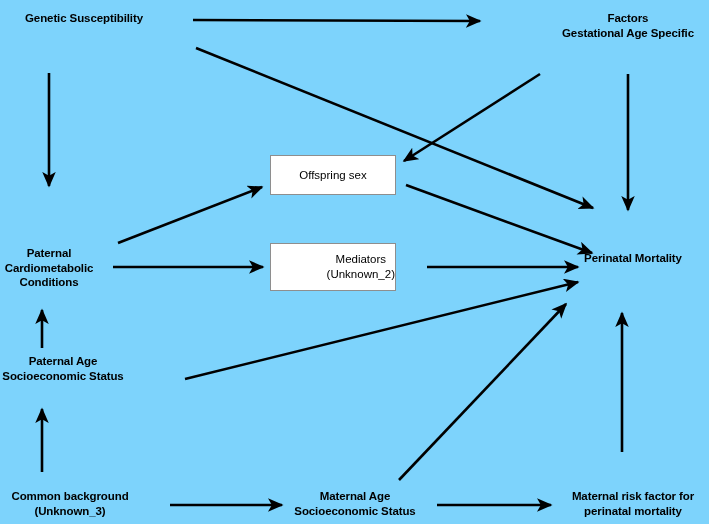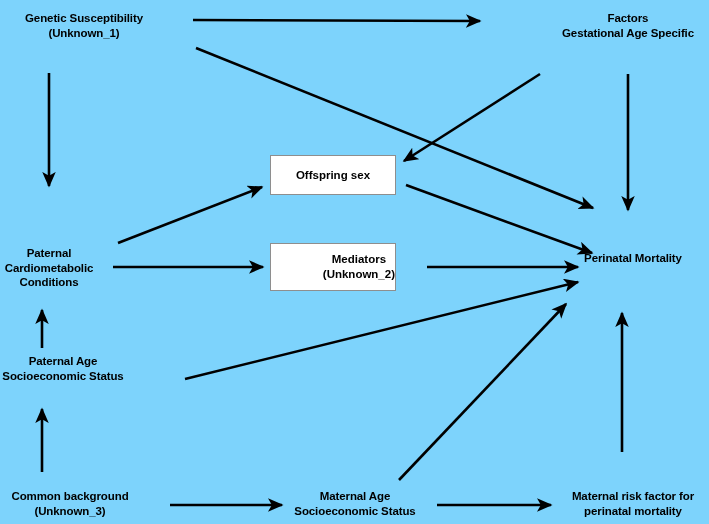--- a/index.html
+++ b/index.html
@@ -37,21 +37,21 @@
     position: absolute;
     box-sizing: border-box;
     border: 1.5px solid #8e8e8e;
     background: #ffffff;
     display: flex;
     align-items: center;
     justify-content: center;
   }
   .node-box .box-text {
     text-align: center;
-    font-weight: bold;
+    font-weight: normal;
     color: #000000;
     line-height: 1.28;
   }
   .edge-line {
     stroke: #000000;
     fill: none;
     stroke-linecap: butt;
   }
 </style>
 </head>
@@ -81,21 +81,20 @@
         <line x1="170" y1="505" x2="282" y2="505" class="edge-line" stroke="#000000" stroke-width="2.6" marker-end="url(#arrowhead)"></line>
         <line x1="399" y1="480" x2="566" y2="304" class="edge-line" stroke="#000000" stroke-width="2.6" marker-end="url(#arrowhead)"></line>
         <line x1="437" y1="505" x2="551" y2="505" class="edge-line" stroke="#000000" stroke-width="2.6" marker-end="url(#arrowhead)"></line>
         <line x1="622" y1="452" x2="622" y2="313" class="edge-line" stroke="#000000" stroke-width="2.6" marker-end="url(#arrowhead)"></line>
       </g>
   </svg>
 
   <div id="nodes-layer">
       <div class="node-label" style="width: 160px; left: 4px; font-size: 11.5px; top: 11.28px;">
         <div>Genetic Susceptibility</div>
-        <div>(Unknown_1)</div>
       </div>
       <div class="node-label" style="width: 162px; left: 547px; font-size: 11.5px; top: 10.92px;">
         <div>Factors</div>
         <div>Gestational Age Specific</div>
       </div>
       <div class="node-box" style="left: 270px; top: 155px; width: 126px; height: 40px; border-color: rgb(142, 142, 142);">
         <div class="box-text" style="font-size: 11.5px;">
           <div>Offspring sex</div>
         </div>
       </div>

